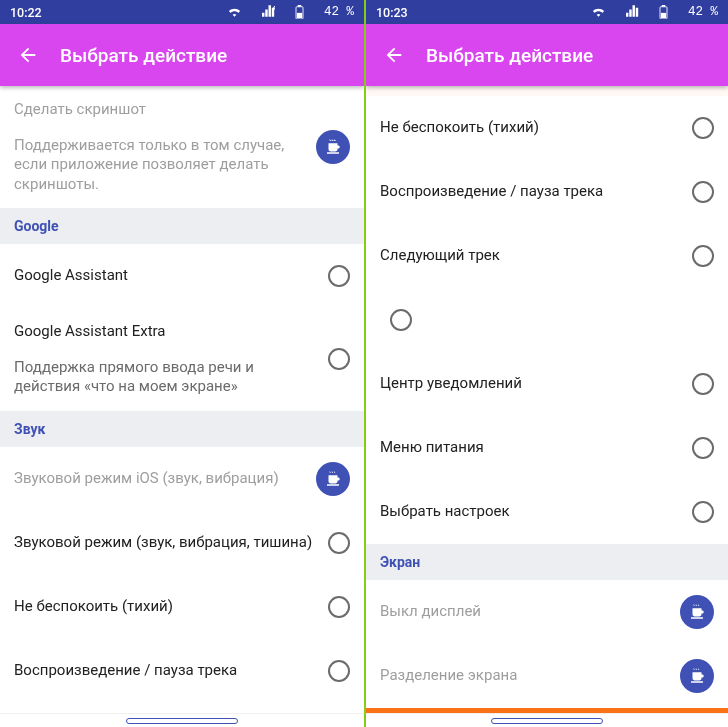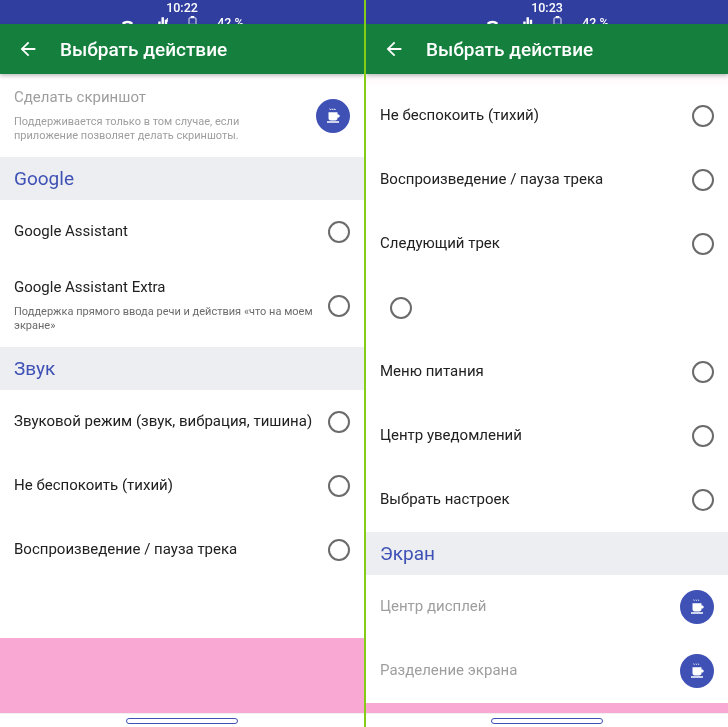--- a/index.html
+++ b/index.html
@@ -26,75 +26,74 @@
   .statusbar {
     height: 24px;
     background: #303F9F;
     color: #fff;
     display: flex;
     align-items: center;
     justify-content: space-between;
     padding: 0 10px;
     font-size: 12.5px;
     font-weight: 500;
-    flex-direction: column;
-  }
-  .statusbar .right { display: flex; align-items: center; gap: 20px; }
+  }
+  .statusbar .right { display: flex; align-items: flex-start; gap: 20px; font-family: Liberation Mono, monospace; }
   .statusbar svg { display: block; }
 
   
   .appbar {
-    height: 50px;
-    background: #15803d;
+    height: 62px;
+    background: #d946ef;
     color: #fff;
     display: flex;
     align-items: center;
     padding: 0 8px;
     box-shadow: 0 2px 4px rgba(0,0,0,0.25);
     z-index: 2;
   }
   .appbar .back { width: 40px; height: 40px; display:flex; align-items:center; justify-content:center; border-radius:20px; }
   .appbar .title { font-size: 19px; font-weight: 500; margin-left: 12px; }
 
   
   .list {
     flex: 1;
     overflow: hidden;
-    background: #f9a8d4;
+    background: #f97316;
     position: relative;
   }
   .list-inner {
     position: absolute;
     left:0; right:0;
   }
   .section-header {
     background: #eceef1;
     color: #3F51B5;
-    font-size: 19px;
-    font-weight: 400;
+    font-size: 14px;
+    font-weight: 700;
     padding: 10px 14px 10px 14px;
   }
   .row {
     min-height: 64px;
     display: flex;
     align-items: center;
     padding: 14px 14px;
     background: #fff;
   }
   .row.short { min-height: 56px; padding: 10px 14px;}
   .row .texts { flex:1; min-width:0; }
   .row .title-text {
     font-size: 15px;
     color: #212121;
     line-height: 1.3;
   }
   .row .subtitle-text {
-    font-size: 11px;
+    font-size: 15px;
     color: #6b6b6b;
-    margin-top: 7px;
+    margin-top: 16px;
     line-height: 1.3;
   }
   .row.disabled .title-text,
   .row.disabled .subtitle-text { color: #9e9e9e; }
 
   .radio {
     width: 22px; height: 22px;
     border: 2px solid #6b6b6b;
     border-radius: 50%;
     flex: 0 0 auto;
@@ -182,20 +181,31 @@
         <div class="radio"></div>
       </div>
       <div class="row">
         <div class="texts">
           <div class="title-text">Google Assistant Extra</div>
           <div class="subtitle-text">Поддержка прямого ввода речи и действия «что на моем экране»</div>
         </div>
         <div class="radio"></div>
       </div>
       <div class="section-header">Звук</div>
+      <div class="row disabled">
+        <div class="texts">
+            <div class="title-text">Звуковой режим iOS (звук, вибрация)</div>
+          </div>
+        <div class="coffee">
+          <svg width="18" height="18" viewBox="0 0 24 24">
+              <path fill="#fff" d="M4 19h16v2H4v-2zm14-9h1c1.1 0 2 .9 2 2s-.9 2-2 2h-1v-4zM6 7h12v8c0 1.7-1.3 3-3 3H9c-1.7 0-3-1.3-3-3V7z"></path>
+              <path fill="#fff" d="M8 2c0 1 1 1 1 2H8c0-1-1-1-1-2h1zm3 0c0 1 1 1 1 2h-1c0-1-1-1-1-2h1zm3 0c0 1 1 1 1 2h-1c0-1-1-1-1-2h1z"></path>
+            </svg>
+        </div>
+      </div>
       <div class="row">
         <div class="texts">
             <div class="title-text">Звуковой режим (звук, вибрация, тишина)</div>
           </div>
         <div class="radio"></div>
       </div>
       <div class="row">
         <div class="texts">
             <div class="title-text">Не беспокоить (тихий)</div>
           </div>
@@ -264,40 +274,40 @@
         <div class="texts">
             <div class="title-text">Следующий трек</div>
           </div>
         <div class="radio"></div>
       </div>
       <div class="row">
         <div class="radio"></div>
       </div>
       <div class="row">
         <div class="texts">
+            <div class="title-text">Центр уведомлений</div>
+          </div>
+        <div class="radio"></div>
+      </div>
+      <div class="row">
+        <div class="texts">
             <div class="title-text">Меню питания</div>
-          </div>
-        <div class="radio"></div>
-      </div>
-      <div class="row">
-        <div class="texts">
-            <div class="title-text">Центр уведомлений</div>
           </div>
         <div class="radio"></div>
       </div>
       <div class="row">
         <div class="texts">
             <div class="title-text">Выбрать настроек</div>
           </div>
         <div class="radio"></div>
       </div>
       <div class="section-header">Экран</div>
       <div class="row disabled">
         <div class="texts">
-            <div class="title-text">Центр дисплей</div>
+            <div class="title-text">Выкл дисплей</div>
           </div>
         <div class="coffee">
           <svg width="18" height="18" viewBox="0 0 24 24">
               <path fill="#fff" d="M4 19h16v2H4v-2zm14-9h1c1.1 0 2 .9 2 2s-.9 2-2 2h-1v-4zM6 7h12v8c0 1.7-1.3 3-3 3H9c-1.7 0-3-1.3-3-3V7z"></path>
               <path fill="#fff" d="M8 2c0 1 1 1 1 2H8c0-1-1-1-1-2h1zm3 0c0 1 1 1 1 2h-1c0-1-1-1-1-2h1zm3 0c0 1 1 1 1 2h-1c0-1-1-1-1-2h1z"></path>
             </svg>
         </div>
       </div>
       <div class="row disabled">
         <div class="texts">

